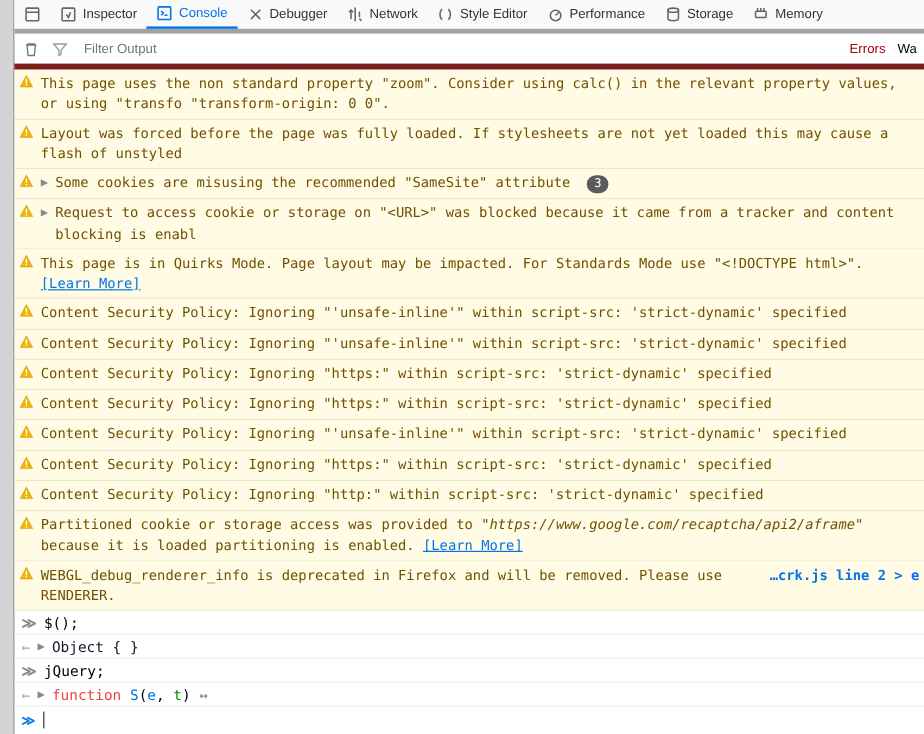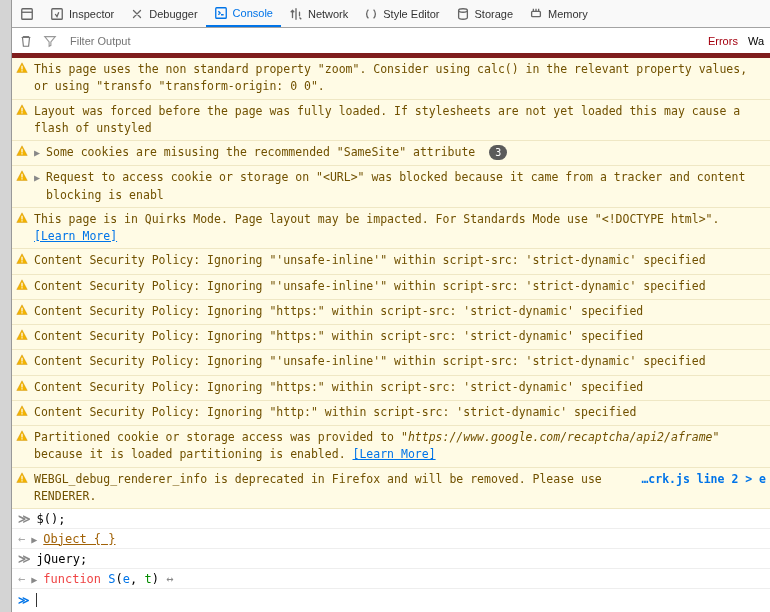--- a/index.html
+++ b/index.html
@@ -1,19 +1,19 @@
 <!DOCTYPE html>
 <html><head>
 <meta charset="utf-8">
 <style>
 * { margin: 0; padding: 0; box-sizing: border-box; }
 body { font-family: Arial, sans-serif; font-size: 11px; width: 770px; height: 612px; overflow: hidden; background: #fff; position: relative; }
 .left-strip { position: absolute; left: 0; top: 0; width: 12px; height: 100%; background: #d4d4d4; border-right: 1px solid #999; }
 .main { position: absolute; left: 12px; top: 0; right: 0; height: 100%; display: flex; flex-direction: column; }
-.tabs { display: flex; align-items: center; height: 28px; border-bottom: 1px solid #a3a3a3; background: #f9f9f9; font-size: 11px; }
+.tabs { display: flex; align-items: center; height: 28px; border-bottom: 4px solid #a3a3a3; background: #f9f9f9; font-size: 11px; }
 .tab { display: flex; align-items: center; gap: 5px; padding: 0 8px; height: 100%; cursor: pointer; color: #333; }
 .tab.active { color: #0074e8; border-bottom: 2px solid #0074e8; }
 .tab-icon { width: 14px; height: 14px; display: inline-flex; align-items: center; justify-content: center; }
 .toolbar { display: flex; align-items: center; height: 30px; border-bottom: 5px solid #7f1d1d; padding: 0 6px; gap: 8px; }
 .trash, .funnel { width: 16px; height: 16px; display: flex; align-items: center; justify-content: center; color: #888; cursor: pointer; }
 .filter-input { flex: 1; border: none; outline: none; font-size: 11px; color: #888; padding: 4px; }
 .right-btns { display: flex; gap: 10px; font-size: 11px; }
 .right-btns span { cursor: pointer; }
 .errbtn { color: #a4000f; }
 .messages { overflow-y: auto; font-family: Consolas, monospace; font-size: 11.5px; }
@@ -22,21 +22,21 @@
 .warn-icon { flex-shrink: 0; margin-top: 1px; }
 .arrow { color: #888; font-size: 10px; cursor: pointer; flex-shrink: 0; margin-top: 1px; }
 .msg-text { flex: 1; }
 .link { color: #0074e8; text-decoration: underline; cursor: pointer; }
 .source { color: #0074e8; white-space: nowrap; font-weight: bold; }
 .badge { background: #5b5b5b; color: #fff; border-radius: 8px; padding: 0 6px; font-size: 10px; display: inline-block; min-width: 16px; text-align: center; }
 .repl { font-family: Consolas, monospace; font-size: 12px; }
 .repl-row { display: flex; align-items: center; gap: 6px; padding: 2px 6px; min-height: 20px; border-bottom: 1px solid #eee; }
 .prompt-in { color: #888; font-weight: bold; }
 .prompt-out { color: #aaa; }
-.obj { color: #a16207; text-decoration: underline; }
+.obj { color: #0f172a; }
 .kw { color: #ef4444; }
 .fnname { color: #0074e8; }
 .param1 { color: #0074e8; }
 .param2 { color: #058b00; }
 .input-line { display: flex; align-items: center; gap: 6px; padding: 4px 6px; }
 .input-line .prompt-in { color: #0074e8; }
 .cursor { display: inline-block; width: 1px; height: 14px; background: #333; animation: blink 1s step-end infinite; }
 @keyframes blink { 50% { opacity: 0; } }
 </style>
 </head>
@@ -56,53 +56,62 @@
       </div>
   <div class="tab">
         <span class="tab-icon">
           <svg width="14" height="14" viewBox="0 0 16 16" fill="none" stroke="#666" stroke-width="1.5">
             <rect x="2" y="2" width="12" height="12" rx="1"></rect>
             <path d="M6 8l2 3 2-5"></path>
           </svg>
         </span>
         <span>Inspector</span>
       </div>
-  <div class="tab">
-        <span class="tab-icon">
-          <svg width="14" height="14" viewBox="0 0 16 16" fill="none" stroke="#666" stroke-width="1.5">
-            <path d="M4 4l8 8M12 4l-8 8" stroke-linecap="round"></path>
-          </svg>
-        </span>
-        <span>Debugger</span>
-      </div>
   <div class="tab active">
         <span class="tab-icon">
           <svg width="14" height="14" viewBox="0 0 16 16" fill="none" stroke="#0074e8" stroke-width="1.5">
             <rect x="2" y="2" width="12" height="12" rx="1"></rect>
             <path d="M5 6l2 2-2 2M8 10h3"></path>
           </svg>
         </span>
         <span>Console</span>
       </div>
   <div class="tab">
         <span class="tab-icon">
           <svg width="14" height="14" viewBox="0 0 16 16" fill="none" stroke="#666" stroke-width="1.5">
+            <path d="M4 4l8 8M12 4l-8 8" stroke-linecap="round"></path>
+          </svg>
+        </span>
+        <span>Debugger</span>
+      </div>
+  <div class="tab">
+        <span class="tab-icon">
+          <svg width="14" height="14" viewBox="0 0 16 16" fill="none" stroke="#666" stroke-width="1.5">
             <path d="M4 4v8M8 2v12M12 6v4" stroke-linecap="round"></path>
             <path d="M2 6l2-2 2 2M12 12l2 2"></path>
           </svg>
         </span>
         <span>Network</span>
       </div>
   <div class="tab">
         <span class="tab-icon">
           <svg width="14" height="14" viewBox="0 0 16 16" fill="none" stroke="#666" stroke-width="1.5">
             <path d="M5 3c0 0-2 2-2 5s2 5 2 5M11 3c0 0 2 2 2 5s-2 5-2 5"></path>
           </svg>
         </span>
         <span>Style Editor</span>
+      </div>
+  <div class="tab">
+        <span class="tab-icon">
+          <svg width="14" height="14" viewBox="0 0 16 16" fill="none" stroke="#666" stroke-width="1.5">
+            <circle cx="8" cy="9" r="5"></circle>
+            <path d="M8 9l3-3"></path>
+          </svg>
+        </span>
+        <span>Performance</span>
       </div>
   <div class="tab">
         <span class="tab-icon">
           <svg width="14" height="14" viewBox="0 0 16 16" fill="none" stroke="#666" stroke-width="1.5">
             <ellipse cx="8" cy="4" rx="5" ry="2"></ellipse>
             <path d="M3 4v8c0 1.1 2.2 2 5 2s5-.9 5-2V4"></path>
           </svg>
         </span>
         <span>Storage</span>
       </div>

